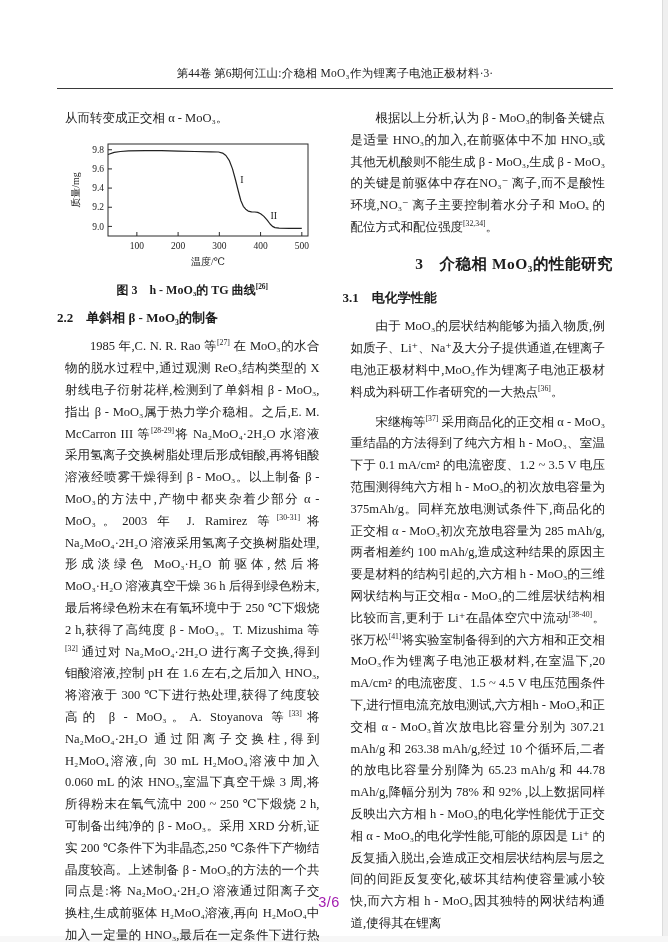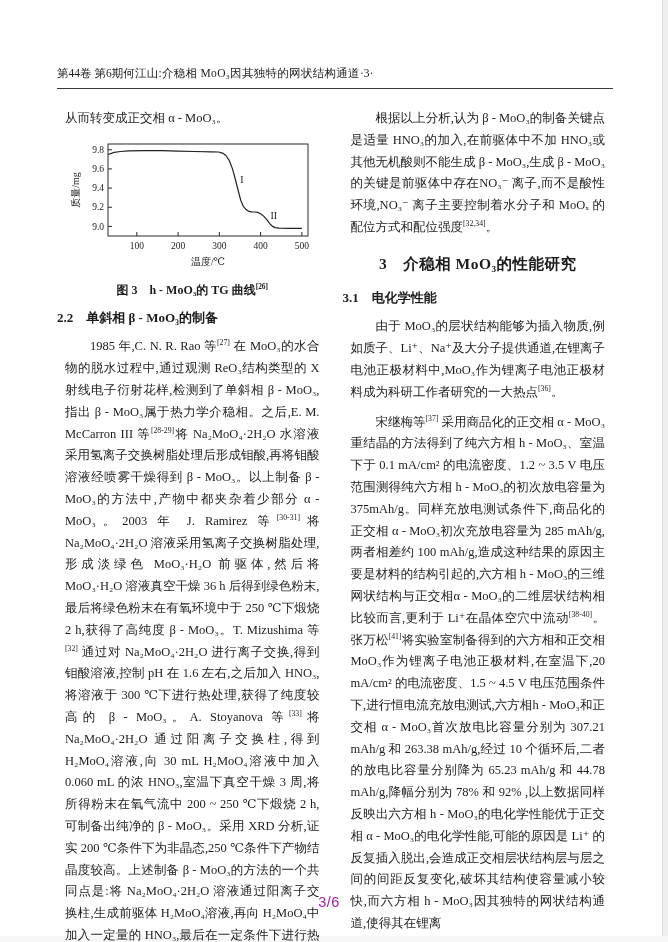--- a/index.html
+++ b/index.html
@@ -10,55 +10,55 @@
   }
   .page-edge-right{
     position:absolute;top:0;right:0;width:5px;height:100%;
     background:#efefef;border-left:1px solid #dcdcdc;
   }
   .page-edge-bottom{
     position:absolute;bottom:0;left:0;width:100%;height:6px;background:#f7f7f7;
   }
   .content{position:absolute;left:57px;top:66px;width:556px;}
   .header{
-    display:flex;justify-content:flex-start;align-items:baseline;
+    display:flex;justify-content:center;align-items:baseline;
     font-size:11.5px;padding-bottom:7px;border-bottom:1.2px solid #3a3a3a;
   }
   .header .h-center{letter-spacing:.3px;}
   .columns{display:flex;gap:15px;margin-top:11px;}
   .col{width:271px;text-align:justify;font-size:12.5px;line-height:21.8px;}
   p{margin:8px;text-indent:2em;}
   p.noindent{text-indent:0;}
   sup{font-size:62%;line-height:0;vertical-align:super;text-align:right;}
   .figure{margin:5px 0 0;text-align:center;text-indent:0;}
   .fig-caption{
     text-align:center;font-weight:bold;font-size:12px;line-height:18px;
     margin:3px 0 8px;text-indent:0;
   }
   .h-2-2{font-size:13px;font-weight:bold;margin:2px 0 6px;text-indent:0;text-align:left;}
-  .h-3{font-size:15.5px;font-weight:bold;margin:14px 0 12px;text-indent:0;text-align:center;letter-spacing:.5px;}
+  .h-3{font-size:15.5px;font-weight:bold;margin:14px 0 12px;text-indent:0;text-align:right;letter-spacing:.5px;}
   .h-3-1{font-size:13px;font-weight:bold;margin:2px 0 2px;text-indent:0;text-align:left;}
   .page-indicator{
     position:absolute;left:0;right:10px;bottom:32px;text-align:center;
     font-family:"Liberation Sans","DejaVu Sans",sans-serif;
     font-size:14.5px;color:#a21caf;letter-spacing:.5px;
   }
   svg text{font-family:"Liberation Serif","DejaVu Serif",serif;fill:#1c1c1c;}
 </style>
 </head>
 <body>
 
 <div class="page-edge-right"></div>
 <div class="page-edge-bottom"></div>
 
 <div class="content">
 
   <div class="header">
     <span class="h-left">第44卷 第6期</span>
-    <span class="h-center">何江山:介稳相 MoO₃因其独特的网状结构通道</span>
+    <span class="h-center">何江山:介稳相 MoO₃作为锂离子电池正极材料</span>
     <span class="h-right">·3·</span>
   </div>
 
   <div class="columns">
 
     <div class="col">
       <p class="noindent">从而转变成正交相 α - MoO₃。</p>
 
       <div class="figure" id="figure-chart"><svg width="252" height="132">
             <rect x="42" y="6" width="200" height="92" fill="none" stroke="#2a2a2a" stroke-width="1"></rect>

